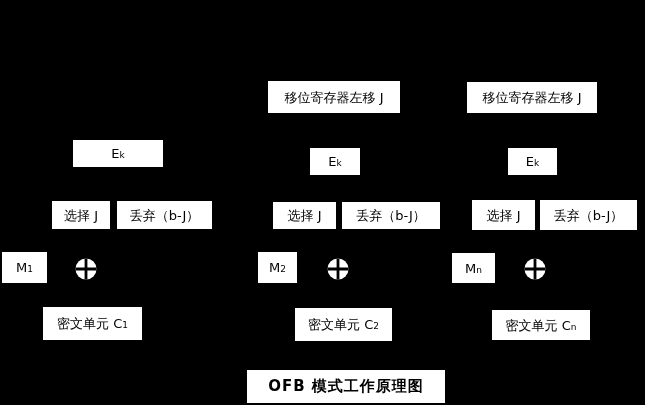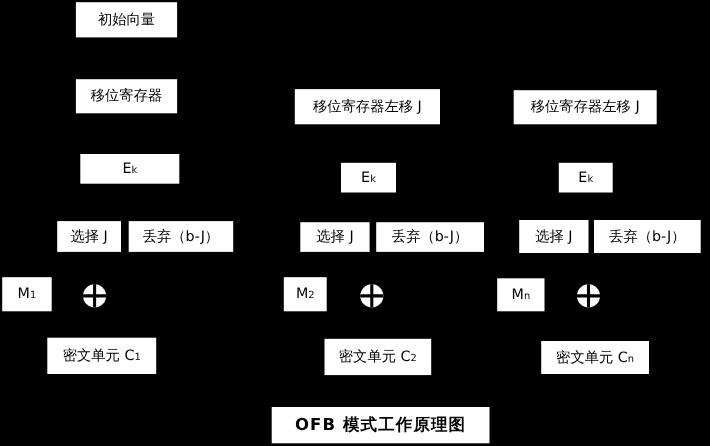--- a/index.html
+++ b/index.html
@@ -36,23 +36,21 @@
     position: absolute;
     width: 22px;
     height: 22px;
   }
 </style>
 </head>
 <body>
 
 <div class="stage">
 
-  <div class="box" style="left:69px; top:2px; width:92px; height:32px;">初始向量</div>
 
-  <div class="box" style="left:69px; top:72px; width:92px; height:31px;">移位寄存器</div>
 
   <div class="box" style="left:73px; top:140px; width:90px; height:27px;">
     <span>E</span>
       <sub>k</sub>
   </div>
 
   <div class="box" style="left:52px; top:201px; width:58px; height:28px;">选择 J</div>
 
   <div class="box" style="left:117px; top:201px; width:95px; height:28px;">丢弃（b-J）</div>
 

